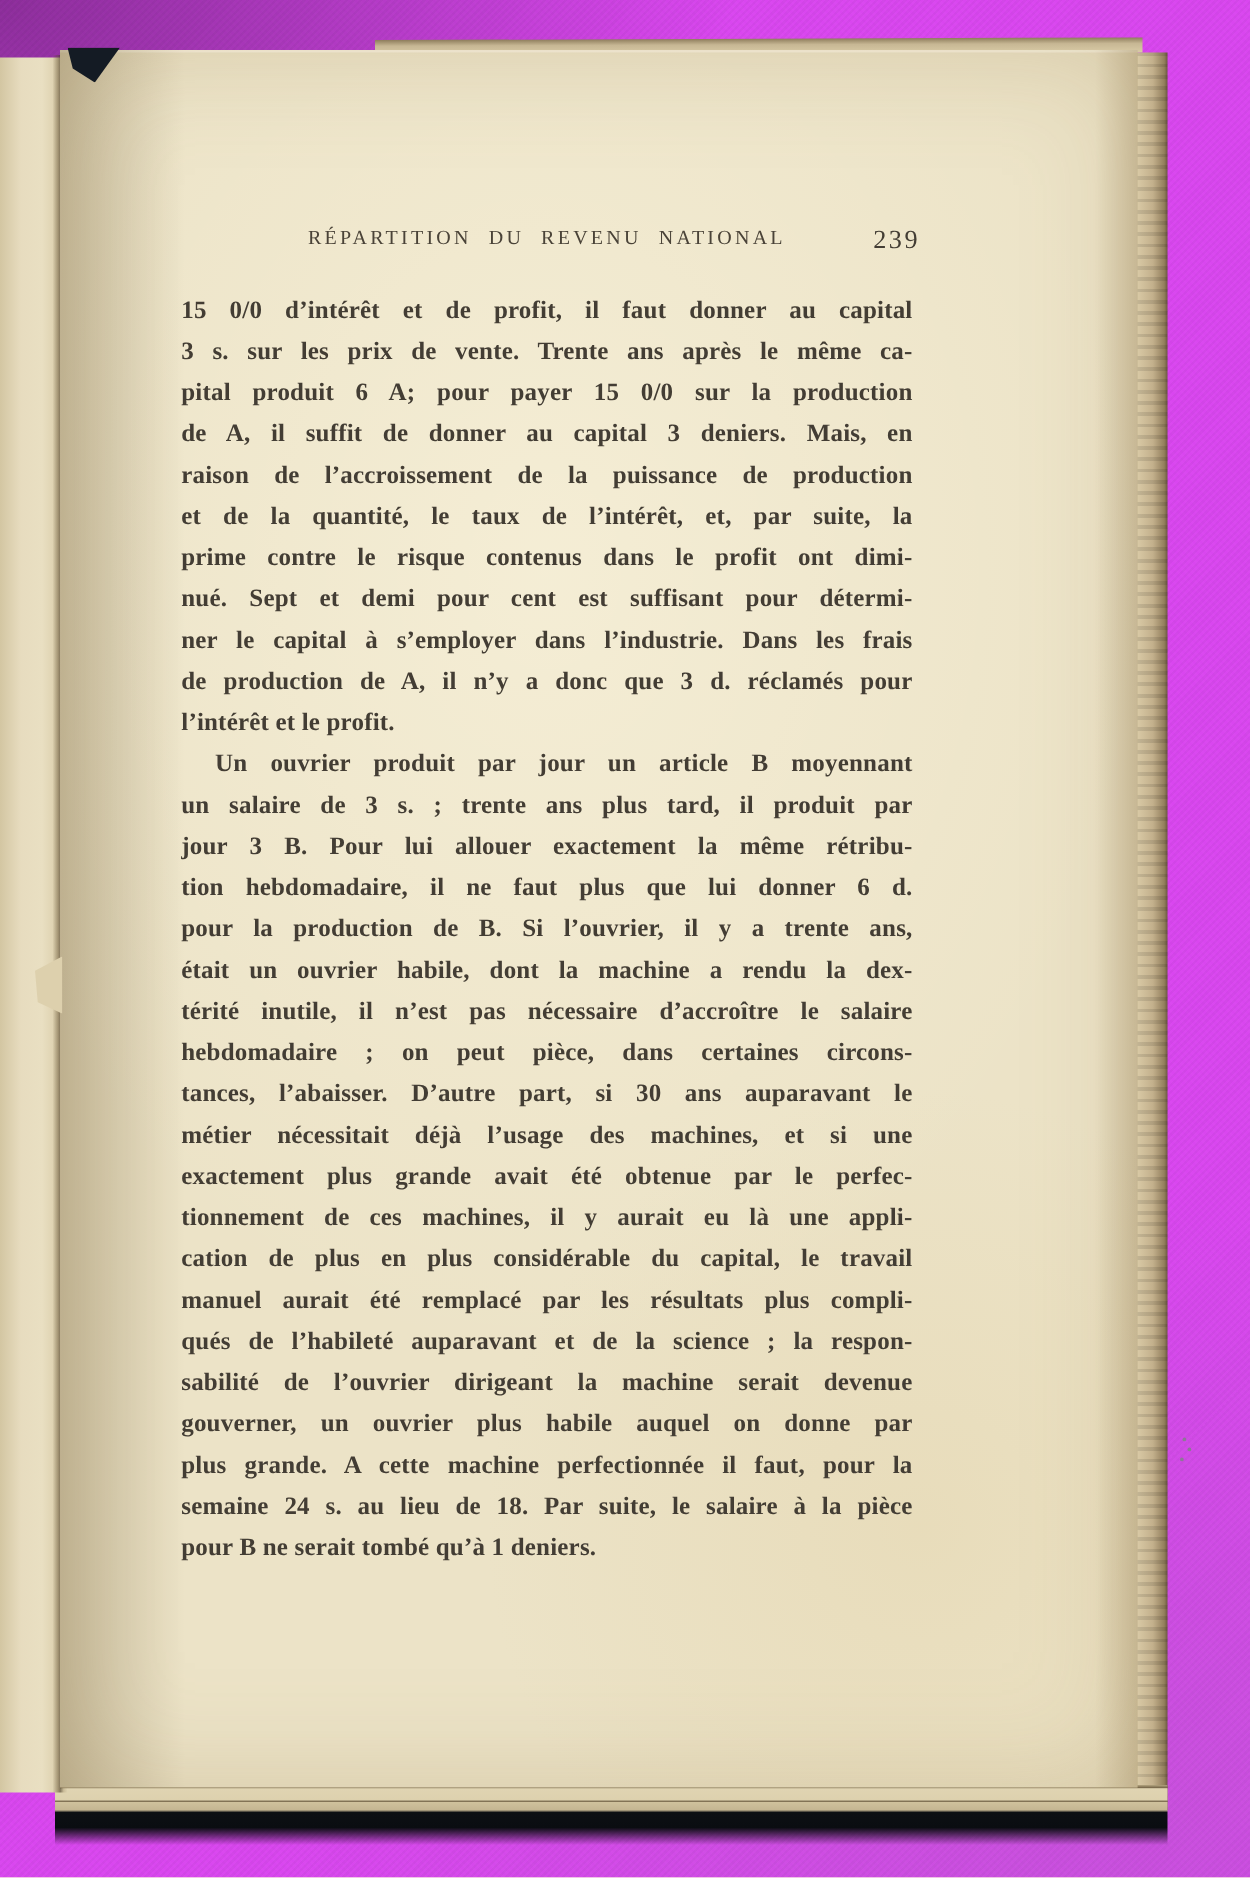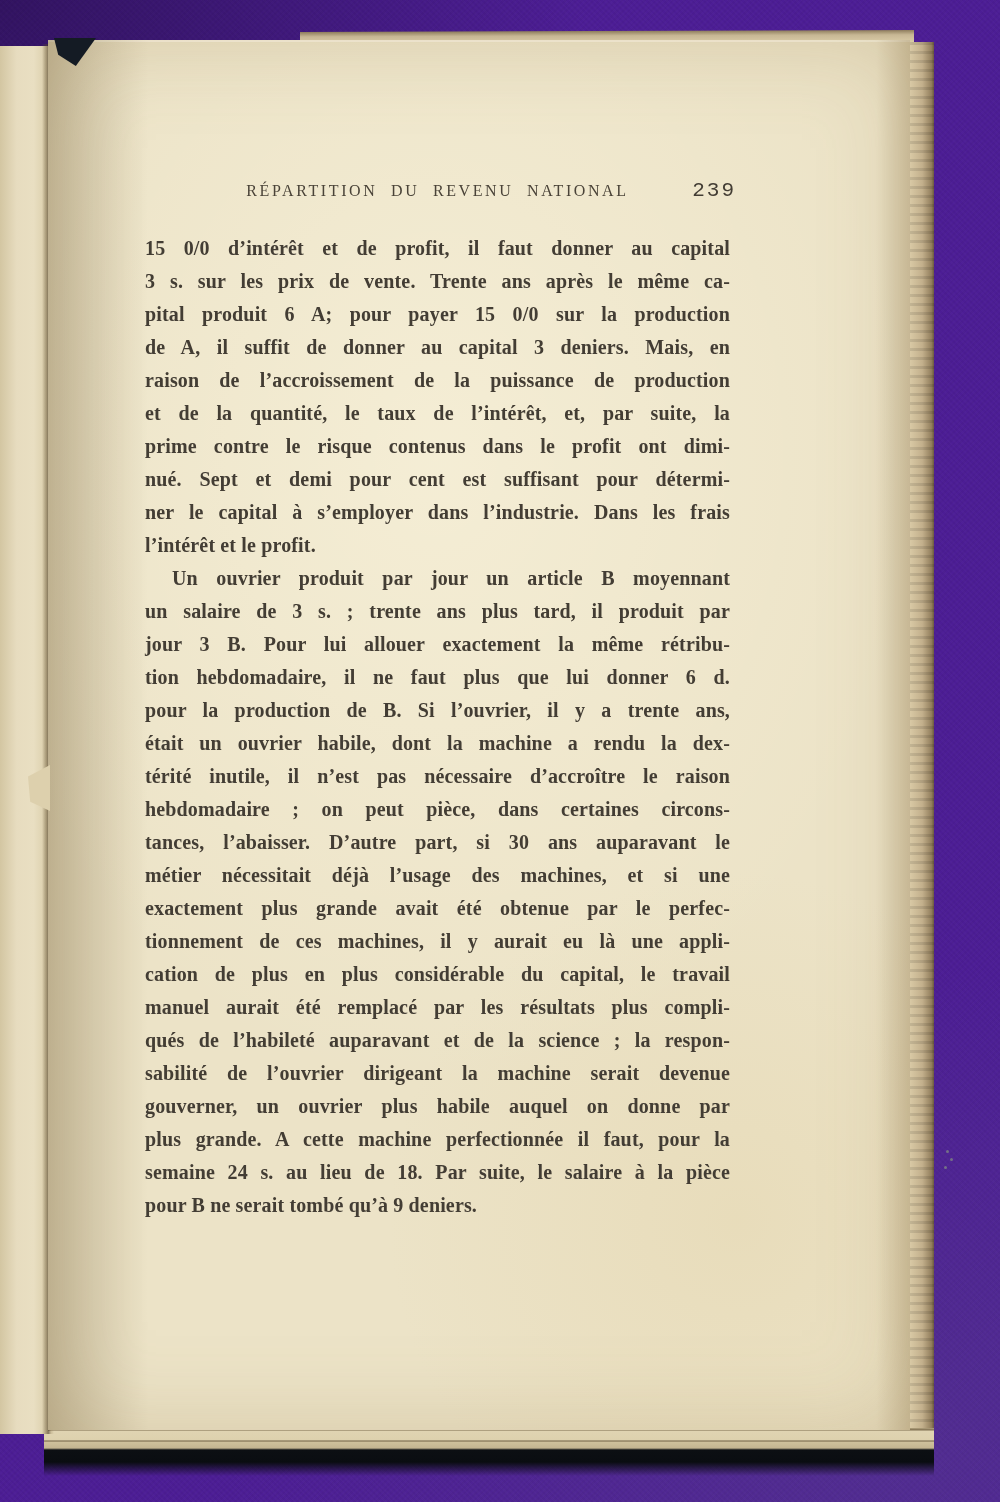--- a/index.html
+++ b/index.html
@@ -1,20 +1,20 @@
 <!DOCTYPE html>
 <html><head>
 <meta charset="utf-8">
 <style>
   * { margin:0; padding:0; box-sizing:border-box; }
   html,body { width:1000px; height:1502px; }
   body { font-family:"Liberation Serif","DejaVu Serif",serif; overflow:hidden; }
 
   .scene { position:relative; width:1000px; height:1502px;
-           background:#4c1d95; overflow:hidden; }
+           background:#d946ef; overflow:hidden; }
   .bg-tex { position:absolute; inset:0;
     background:
       radial-gradient(1100px 800px at 88% 96%, rgba(110,130,125,0.16), transparent 60%),
       radial-gradient(900px 700px at 0% 0%, rgba(0,0,0,0.35), transparent 65%),
       repeating-linear-gradient(45deg, rgba(255,255,255,0.015) 0 2px, transparent 2px 4px),
       repeating-linear-gradient(-45deg, rgba(0,0,0,0.03) 0 2px, transparent 2px 4px);
   }
 
   
   .right-stack { position:absolute; left:908px; top:42px; width:26px; height:1406px;
@@ -54,21 +54,21 @@
   .notch { position:absolute; left:6px; top:-2px; width:42px; height:28px;
     background:#141b24; clip-path: polygon(0 0, 100% 0, 52% 100%, 10% 60%); }
   .fold-mark { position:absolute; left:-20px; top:725px; width:22px; height:46px;
     background:#ddd0ad; clip-path: polygon(0 25%, 100% 0, 100% 100%, 10% 80%); }
 
   .text-block { position:absolute; left:97px; top:142px; width:585px; color:#433d34; }
   .header-row { position:relative; height:22px; margin-bottom:14px; text-align:center; }
   .running-title { font-size:16px; letter-spacing:2.6px; word-spacing:7px;
     color:#4a4338; }
   .folio { position:absolute; right:-6px; top:-3px; font-size:21px; letter-spacing:2px;
-    color:#433d34;font-family:Liberation Mono, monospace; }
+    color:#433d34; }
 
   .body-lines { margin-top:28px;font-weight:bold; }
   .tline { height:33px; line-height:33px; font-size:20px;
     text-align:justify; text-align-last:justify; white-space:nowrap; letter-spacing:0.15px; }
   .tline.end { text-align-last:left; }
   .tline.indent { padding-left:27px; }
 
   .speck { position:absolute; width:3px; height:3px; border-radius:50%;
     background:#7d8284; opacity:0.8; }
 </style>
@@ -100,42 +100,43 @@
 
         <div class="tline">15 0/0 d’intérêt et de profit, il faut donner au capital</div>
         <div class="tline">3 s. sur les prix de vente. Trente ans après le même ca-</div>
         <div class="tline">pital produit 6 A; pour payer 15 0/0 sur la production</div>
         <div class="tline">de A, il suffit de donner au capital 3 deniers. Mais, en</div>
         <div class="tline">raison de l’accroissement de la puissance de production</div>
         <div class="tline">et de la quantité, le taux de l’intérêt, et, par suite, la</div>
         <div class="tline">prime contre le risque contenus dans le profit ont dimi-</div>
         <div class="tline">nué. Sept et demi pour cent est suffisant pour détermi-</div>
         <div class="tline">ner le capital à s’employer dans l’industrie. Dans les frais</div>
+        <div class="tline">de production de A, il n’y a donc que 3 d. réclamés pour</div>
         <div class="tline end">l’intérêt et le profit.</div>
 
         <div class="tline indent">Un ouvrier produit par jour un article B moyennant</div>
         <div class="tline">un salaire de 3 s. ; trente ans plus tard, il produit par</div>
         <div class="tline">jour 3 B. Pour lui allouer exactement la même rétribu-</div>
         <div class="tline">tion hebdomadaire, il ne faut plus que lui donner 6 d.</div>
         <div class="tline">pour la production de B. Si l’ouvrier, il y a trente ans,</div>
         <div class="tline">était un ouvrier habile, dont la machine a rendu la dex-</div>
-        <div class="tline">térité inutile, il n’est pas nécessaire d’accroître le raison</div>
+        <div class="tline">térité inutile, il n’est pas nécessaire d’accroître le salaire</div>
         <div class="tline">hebdomadaire ; on peut pièce, dans certaines circons-</div>
         <div class="tline">tances, l’abaisser. D’autre part, si 30 ans auparavant le</div>
         <div class="tline">métier nécessitait déjà l’usage des machines, et si une</div>
         <div class="tline">exactement plus grande avait été obtenue par le perfec-</div>
         <div class="tline">tionnement de ces machines, il y aurait eu là une appli-</div>
         <div class="tline">cation de plus en plus considérable du capital, le travail</div>
         <div class="tline">manuel aurait été remplacé par les résultats plus compli-</div>
         <div class="tline">qués de l’habileté auparavant et de la science ; la respon-</div>
         <div class="tline">sabilité de l’ouvrier dirigeant la machine serait devenue</div>
         <div class="tline">gouverner, un ouvrier plus habile auquel on donne par</div>
         <div class="tline">plus grande. A cette machine perfectionnée il faut, pour la</div>
         <div class="tline">semaine 24 s. au lieu de 18. Par suite, le salaire à la pièce</div>
-        <div class="tline end">pour B ne serait tombé qu’à 9 deniers.</div>
+        <div class="tline end">pour B ne serait tombé qu’à 1 deniers.</div>
       </div>
     </div>
   </div>
 
   <div class="speck" style="left:946px; top:1150px;"></div>
   <div class="speck" style="left:950px; top:1158px;"></div>
   <div class="speck" style="left:944px; top:1166px;"></div>
 </div>
 
 </body></html>

